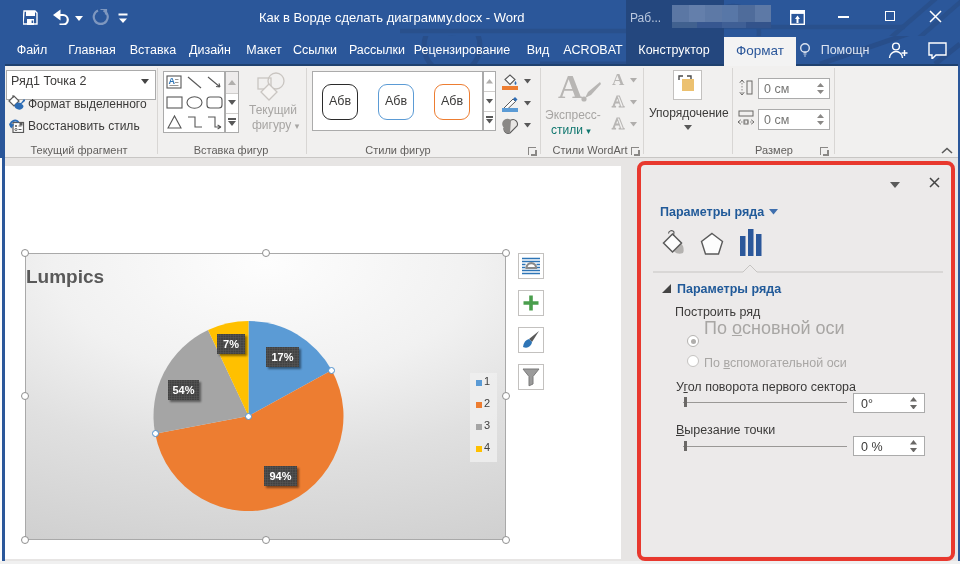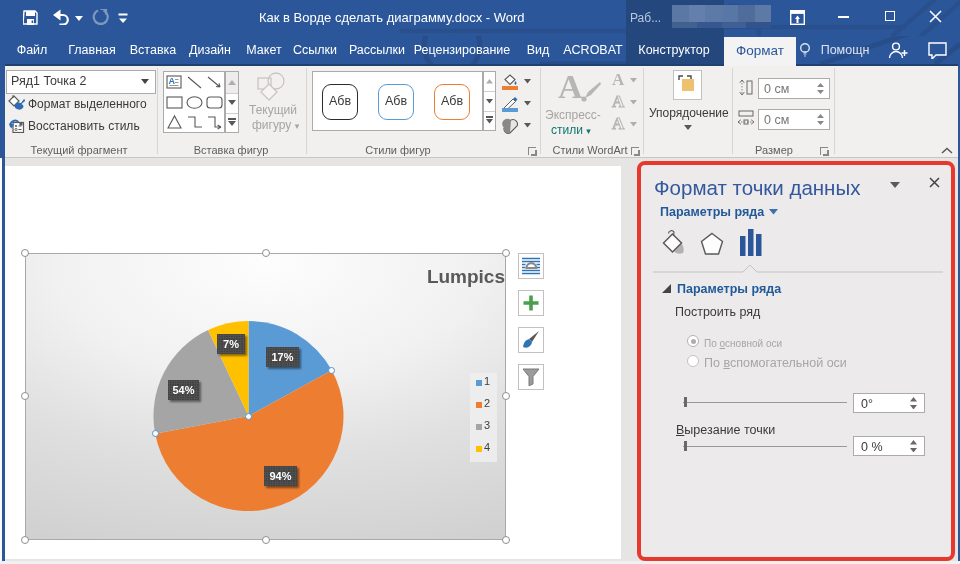--- a/index.html
+++ b/index.html
@@ -157,21 +157,21 @@
 <div class="abs" style="left:724px;top:64px;width:72px;height:2px;background:#f3f3f3"></div>
 <div class="abs" id="ribbon">
 
   <div class="gsep" style="left:157px"></div>
   <div class="gsep" style="left:306px"></div>
   <div class="gsep" style="left:540px"></div>
   <div class="gsep" style="left:643px"></div>
   <div class="gsep" style="left:732px"></div>
   <div class="gsep" style="left:834px"></div>
 
-  <div style="position:absolute;left:6px;top:4px;width:150px;height:24px;background:#fff;border:1px solid #ababab;">
+  <div style="position:absolute;left:6px;top:4px;width:150px;height:30px;background:#fff;border:1px solid #ababab;">
     <div style="position:absolute;left:4px;top:3px;font-size:12.5px;color:#3b3a39">Ряд1 Точка 2</div>
     <svg width="8" height="5" style="position:absolute;right:6px;top:8px">
         <path d="M0 0 h8 L4 5 z" fill="#444"></path>
       </svg>
   </div>
   <svg width="17" height="16" style="position:absolute;left:8px;top:29px" viewBox="0 0 17 16">
     <path d="M1 6 L6 1 L11 6 L6 11 z" fill="#fff" stroke="#5a5a5a" stroke-width="1.2"></path>
     <path d="M5 0 v3" stroke="#5a5a5a" stroke-width="1"></path>
     <path d="M9 14 a4 3 0 0 1 4-6 l3-4 1.5 1.5 -4 3.5 a4 3 0 0 1 -4.5 5" fill="#2e6db5"></path>
   </svg>
@@ -343,21 +343,21 @@
   <div class="glabel" style="left:774px">Размер</div>
   <div class="launcher" style="left:820px;top:81px"></div>
 
   <svg width="12" height="7" style="position:absolute;left:941px;top:81px" viewBox="0 0 12 7">
     <path d="M1 6 L6 1.5 L11 6" fill="none" stroke="#5a5a5a" stroke-width="1.6"></path>
   </svg>
 </div>
 <div class="abs" id="docarea">
   <div id="page"></div>
   <div id="chart">
-    <div style="position:absolute;left:0;top:12px;width:100%;text-align:right;font-size:19px;font-weight:bold;color:#595959">Lumpics</div>
+    <div style="position:absolute;left:0;top:12px;width:100%;text-align:left;font-size:19px;font-weight:bold;color:#595959">Lumpics</div>
     <svg width="481" height="287" style="position:absolute;left:0;top:0" viewBox="0 0 481 287">
 
       <g>
         <path d="M222.5 162 L222.5 67 A95 95 0 0 1 305.75 116.23 Z" fill="#5b9bd5"></path>
         <path d="M222.5 162 L305.75 116.23 A95 95 0 1 1 129.18 179.8 Z" fill="#ed7d31"></path>
         <path d="M222.5 162 L129.18 179.8 A95 95 0 0 1 182.05 76.04 Z" fill="#a5a5a5"></path>
         <path d="M222.5 162 L182.05 76.04 A95 95 0 0 1 222.5 67 Z" fill="#ffc000"></path>
       </g>
     </svg>
 
@@ -410,21 +410,20 @@
       <path d="M20 3 L10 11 l3 3 z" fill="#5a5a5a"></path>
       <path d="M10 11 q-5 1 -6 8 q4 2 7 -1 q2 -2 2 -4 z" fill="#2e75b6"></path>
     </svg>
   </div>
   <div class="sidebtn" style="top:206px">
     <svg width="24" height="24" style="position:absolute;left:0;top:0" viewBox="0 0 24 24">
       <path d="M4 4 h16 L14 11.5 V19 l-4 1.8 V11.5 z" fill="#9b9b9b" stroke="#7a7a7a"></path>
     </svg>
   </div>
   <div id="pane">
-    <div style="position:absolute;left:13px;top:11px;font-size:20.5px;color:#33589d">Формат точки данных</div>
     <svg width="10" height="6" style="position:absolute;left:249px;top:17px">
         <path d="M0 0 h10 L5 6 z" fill="#5a5a5a"></path>
       </svg>
     <svg width="11" height="11" style="position:absolute;left:288px;top:12px">
         <path d="M1 1 L10 10 M10 1 L1 10" stroke="#444" stroke-width="1.5"></path>
       </svg>
     <div style="position:absolute;left:19px;top:40px;font-size:12.5px;font-weight:bold;color:#215a99">Параметры ряда</div>
     <svg width="9" height="5.5" style="position:absolute;left:128px;top:44px">
         <path d="M0 0 h9 L4.5 5.5 z" fill="#3f6fae"></path>
       </svg>
@@ -450,23 +449,24 @@
     </svg>
 
     <svg width="9" height="9" style="position:absolute;left:21px;top:119px">
         <path d="M0 9 L9 0 L9 9 z" fill="#444"></path>
       </svg>
     <div style="position:absolute;left:36px;top:117px;font-size:12.5px;font-weight:bold;color:#215a99">Параметры ряда</div>
     <div style="position:absolute;left:34px;top:140px;font-size:12.5px;color:#3b3a39">Построить ряд</div>
 
     <div style="position:absolute;left:46px;top:170px;width:12px;height:12px;border-radius:50%;border:1.5px solid #b5b3b1;background:#fff"></div>
     <div style="position:absolute;left:49.5px;top:173.5px;width:5px;height:5px;border-radius:50%;background:#b0aeac"></div>
-    <div style="position:absolute;left:63px;top:173px;font-size:10px;color:#a8a6a4">По <u>о</u>сновной оси</div>
+    <div style="position:absolute;left:63px;top:153px;font-size:18px;color:#a8a6a4">По <u>о</u>сновной оси</div>
     <div style="position:absolute;left:46px;top:190px;width:12px;height:12px;border-radius:50%;border:1.5px solid #c5c3c1;background:#fff"></div>
     <div style="position:absolute;left:63px;top:190.5px;font-size:12.5px;color:#a8a6a4">По <u>в</u>спомогательной оси</div>
+    <div style="position:absolute;left:35px;top:215px;font-size:12.5px;color:#3b3a39">У<u>г</u>ол поворота первого сектора</div>
     <div style="position:absolute;left:42px;top:236.5px;width:164px;height:1px;background:#9a9896"></div>
     <div style="position:absolute;left:43px;top:232px;width:2.5px;height:10px;background:#6a6866"></div>
     <div style="position:absolute;left:212px;top:228px;width:72px;height:20px;background:#fff;border:1px solid #ababab">
       <div style="position:absolute;left:7px;top:2.5px;font-size:12.5px;color:#3b3a39">0°</div>
       <svg width="7" height="4.5" style="position:absolute;right:7px;top:3px">
           <path d="M0 4.5 h7 L3.5 0 z" fill="#6a6866"></path>
         </svg>
       <svg width="7" height="4.5" style="position:absolute;right:7px;bottom:3px">
           <path d="M0 0 h7 L3.5 4.5 z" fill="#6a6866"></path>
         </svg>

